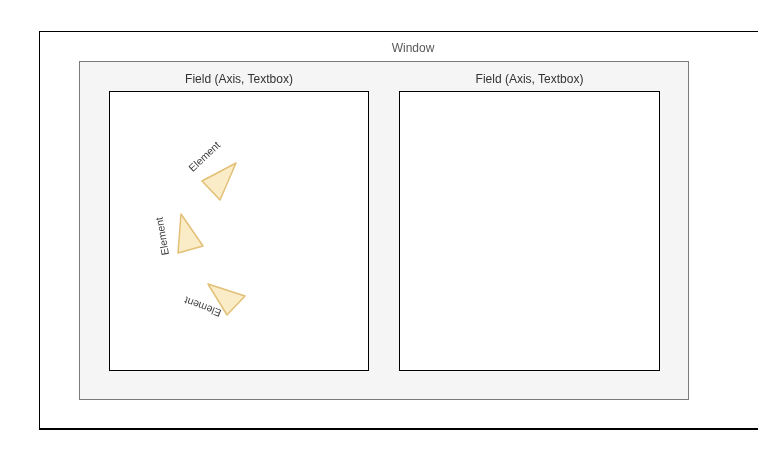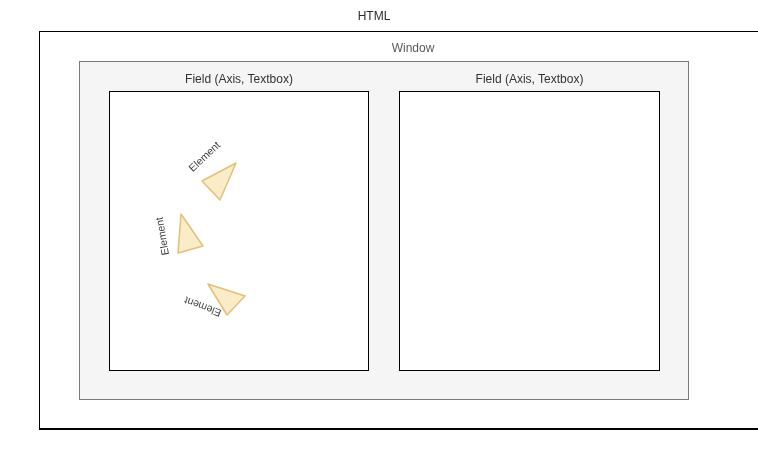--- a/index.html
+++ b/index.html
@@ -32,21 +32,20 @@
   .field-box-a{left:29px;width:260px;}
   .field-box-b{left:319px;width:261px;}
   .field-box svg{display:block;width:100%;height:100%;}
   svg text{font-family:"Liberation Sans",sans-serif;}
 </style>
 </head>
 <body>
 
 <div class="stage">
 
-  <div class="lbl html-label">HTML</div>
 
   <div class="html-box">
 
     <div class="lbl window-label">Window</div>
 
     <div class="window-panel">
 
       <div class="lbl field-label field-label-a">Field (Axis, Textbox)</div>
 
       <div class="lbl field-label field-label-b">Field (Axis, Textbox)</div>

